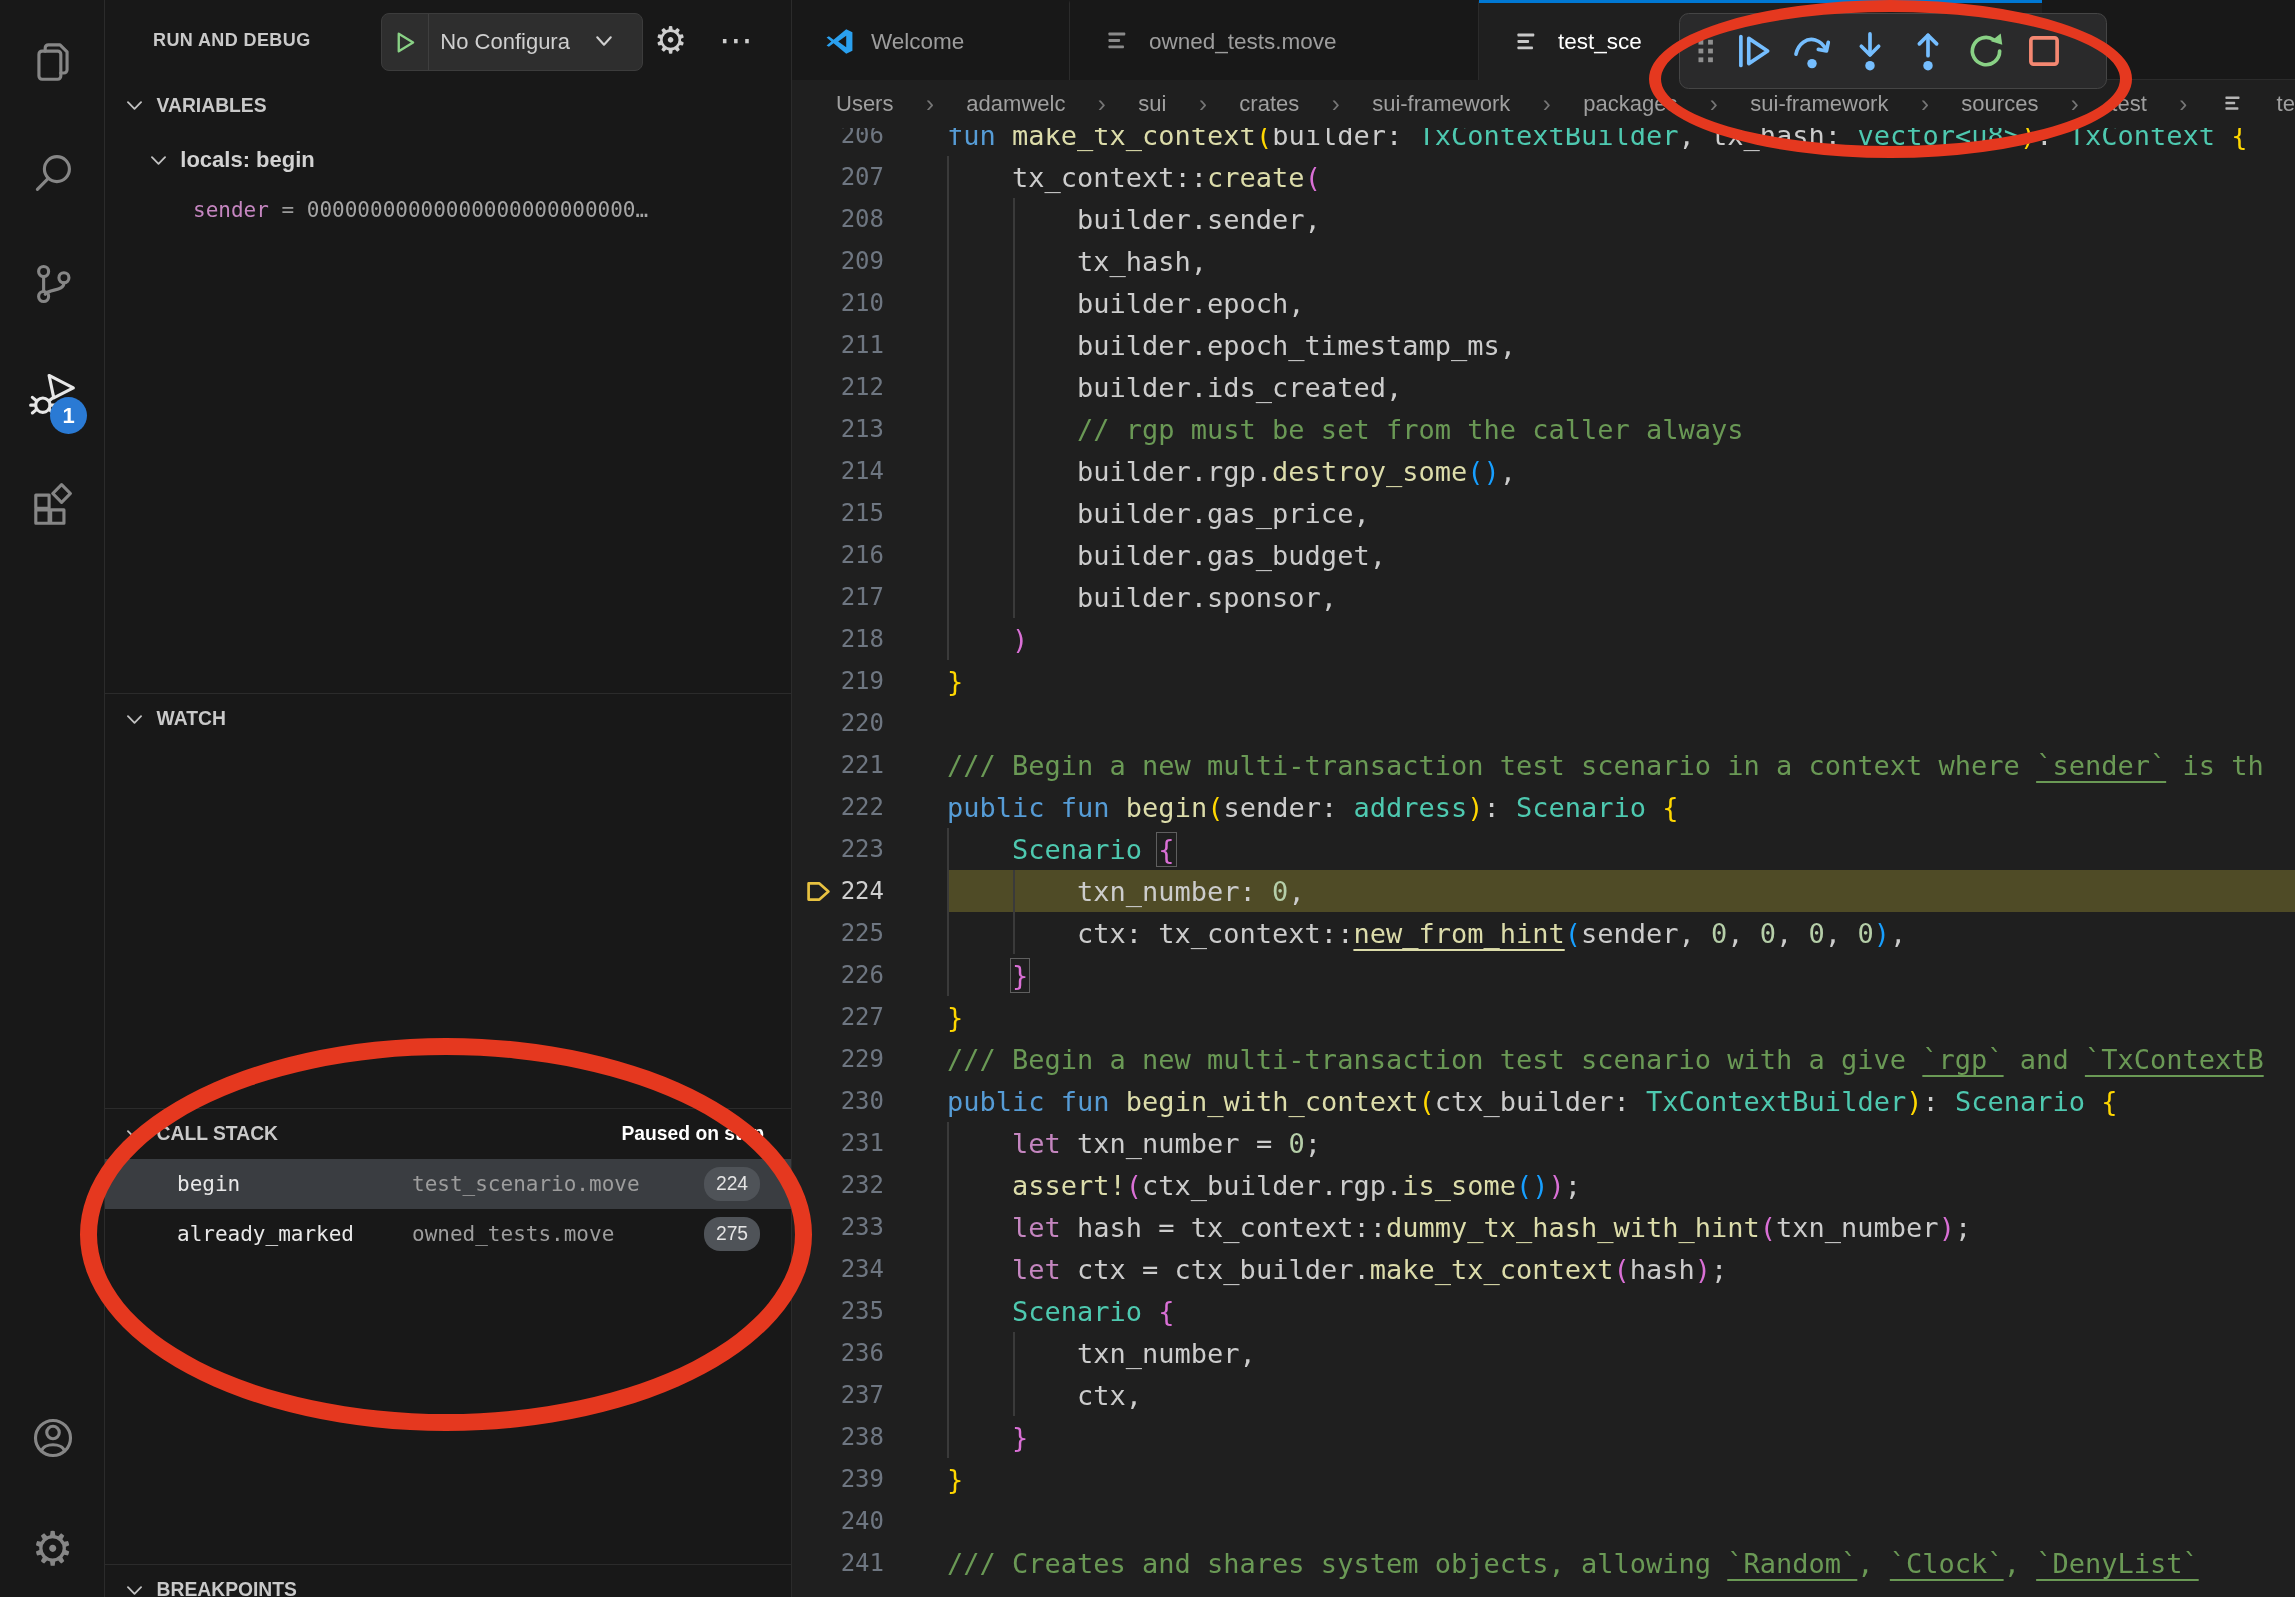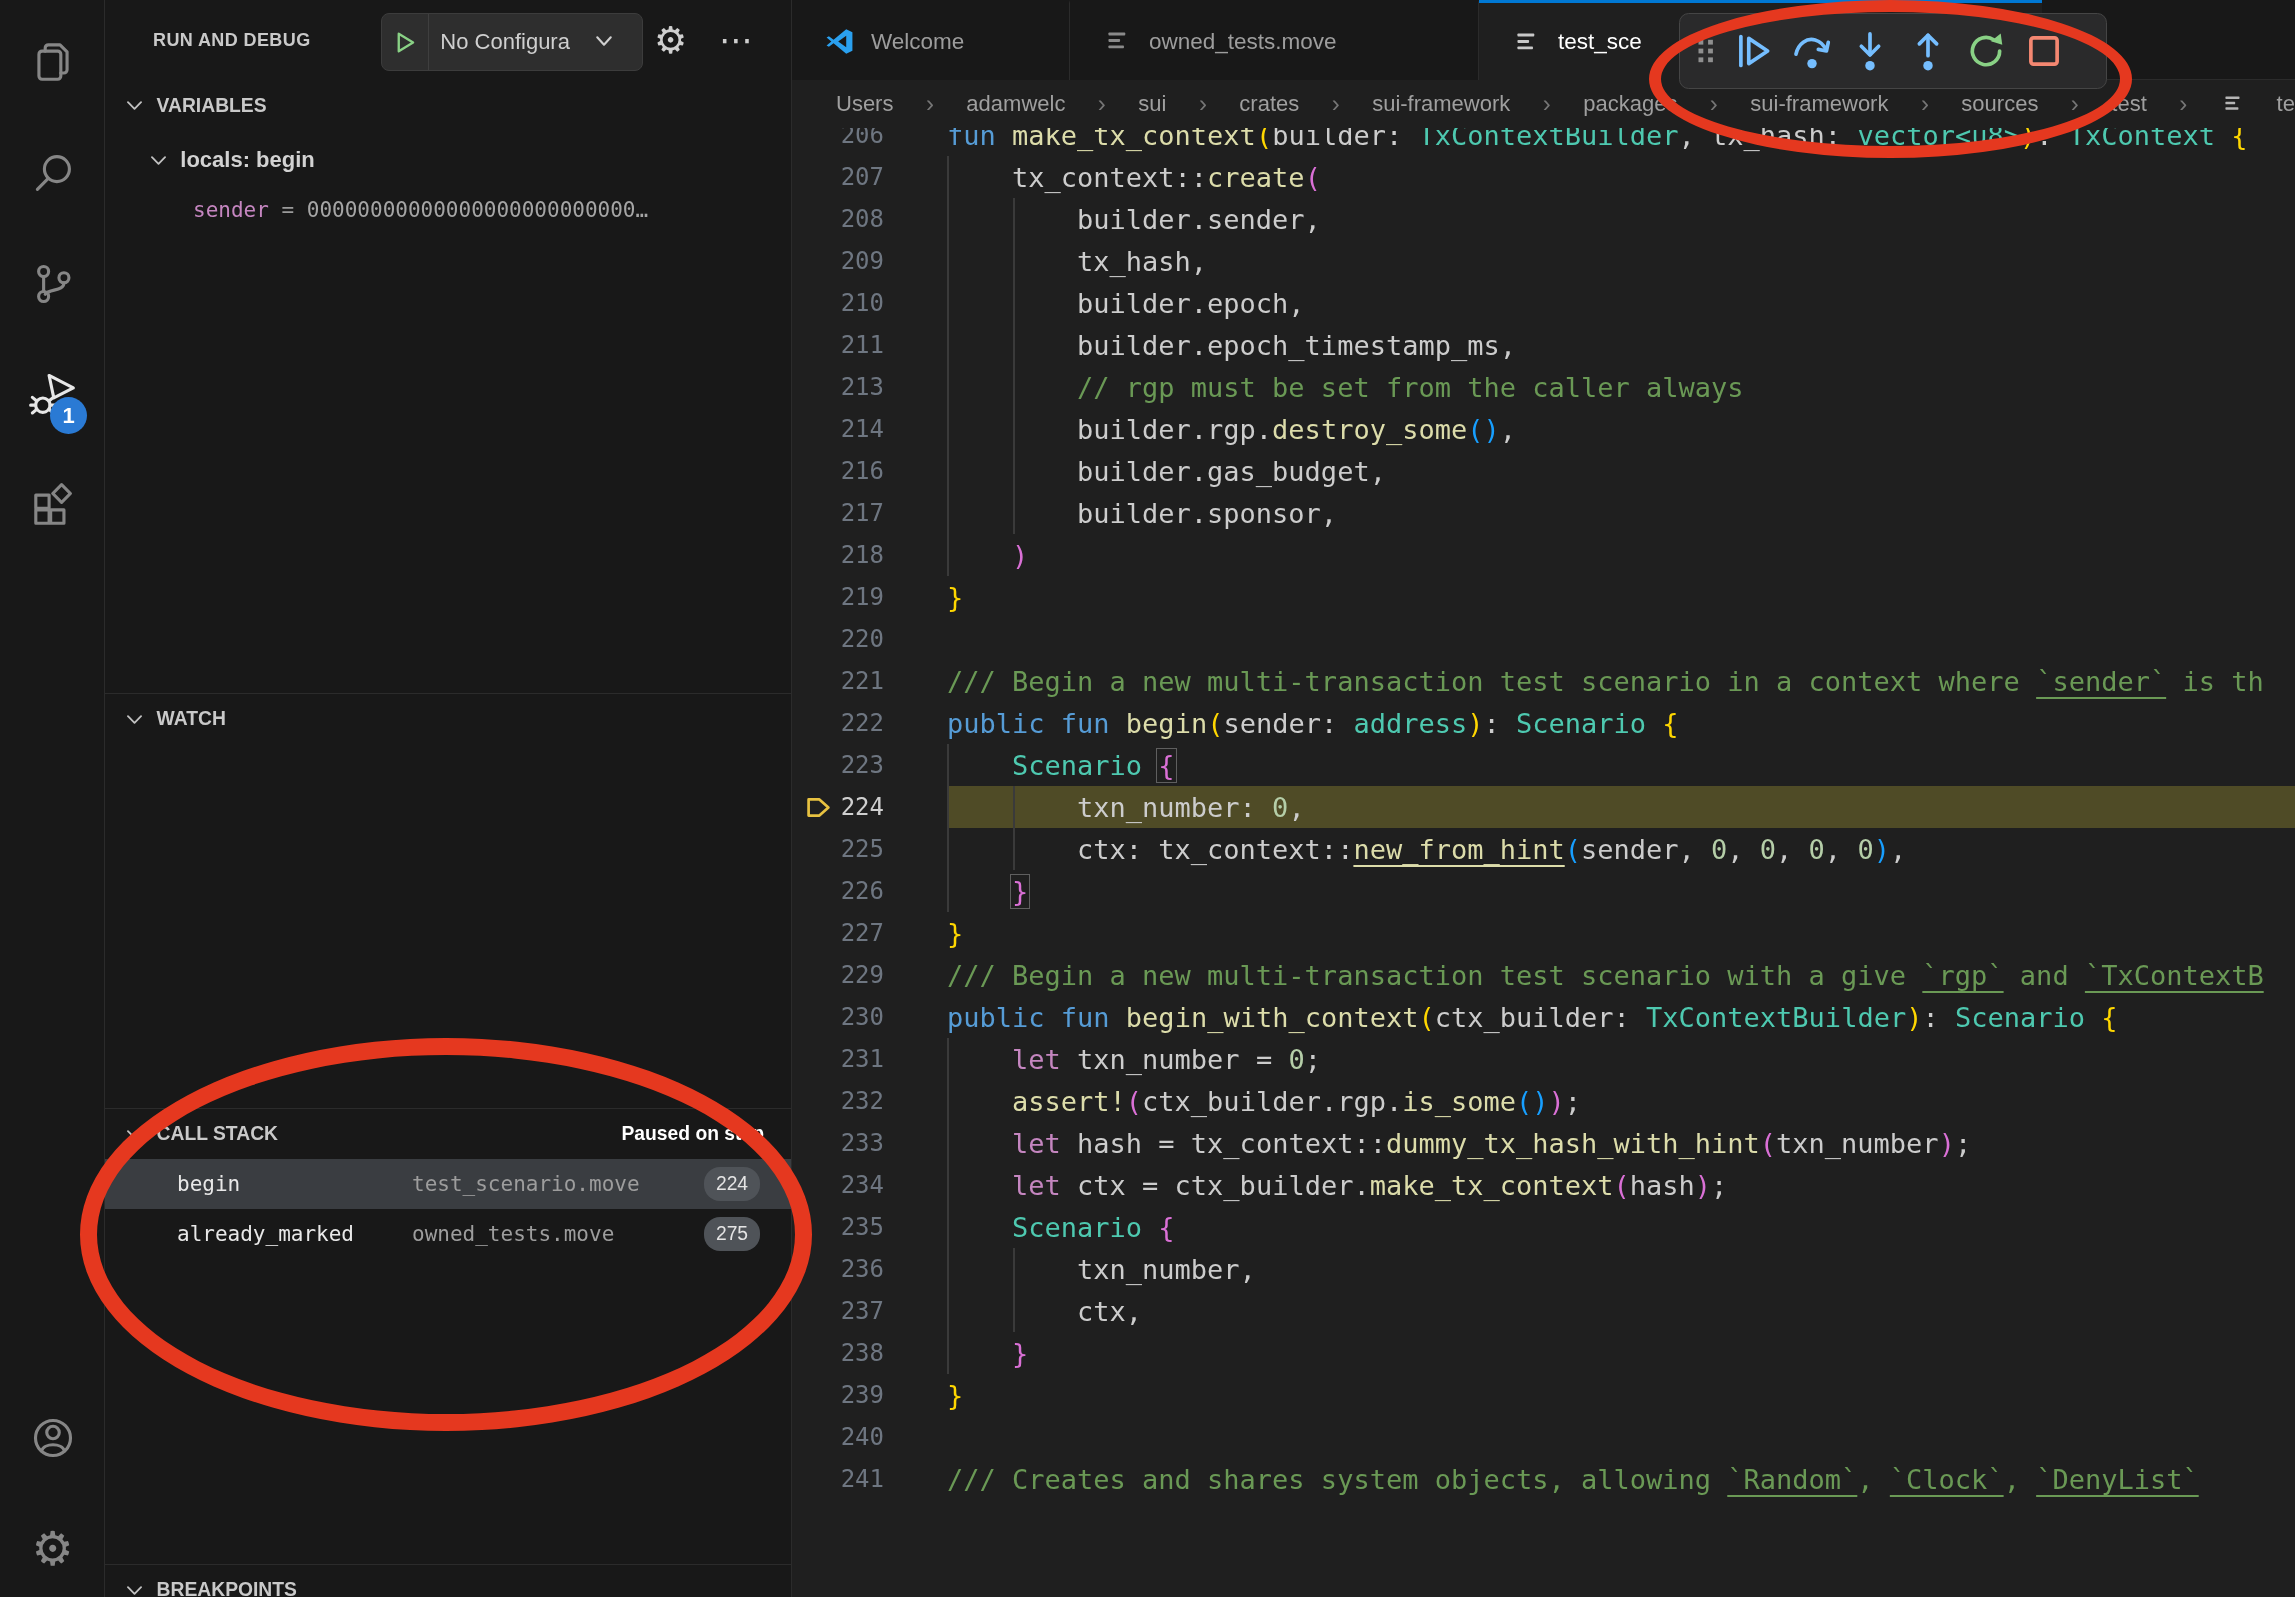--- a/index.html
+++ b/index.html
@@ -328,22 +328,24 @@
         </span>
         <span class="crumb">te</span>
       </div>
     <div id="codewrap">
         <div class="cl"><span class="ln">206</span><span class="ct"><span class="tk kw">fun</span><span class="tk pl"> </span><span class="tk fn">make_tx_context</span><span class="tk b1">(</span><span class="tk pl">builder: </span><span class="tk ty">TxContextBuilder</span><span class="tk pl">, tx_hash: </span><span class="tk ty">vector&lt;u8&gt;</span><span class="tk b1">)</span><span class="tk pl">: </span><span class="tk ty">TxContext</span><span class="tk pl"> </span><span class="tk b1">{</span></span></div>
         <div class="cl"><span class="ln">207</span><span class="ct"><i class="guide" style="left:0px"></i><span class="tk pl">    tx_context::</span><span class="tk fn">create</span><span class="tk b2">(</span></span></div>
         <div class="cl"><span class="ln">208</span><span class="ct"><i class="guide" style="left:0px"></i><i class="guide" style="left:66px"></i><span class="tk pl">        builder.sender,</span></span></div>
         <div class="cl"><span class="ln">209</span><span class="ct"><i class="guide" style="left:0px"></i><i class="guide" style="left:66px"></i><span class="tk pl">        tx_hash,</span></span></div>
         <div class="cl"><span class="ln">210</span><span class="ct"><i class="guide" style="left:0px"></i><i class="guide" style="left:66px"></i><span class="tk pl">        builder.epoch,</span></span></div>
         <div class="cl"><span class="ln">211</span><span class="ct"><i class="guide" style="left:0px"></i><i class="guide" style="left:66px"></i><span class="tk pl">        builder.epoch_timestamp_ms,</span></span></div>
+        <div class="cl"><span class="ln">212</span><span class="ct"><i class="guide" style="left:0px"></i><i class="guide" style="left:66px"></i><span class="tk pl">        builder.ids_created,</span></span></div>
         <div class="cl"><span class="ln">213</span><span class="ct"><i class="guide" style="left:0px"></i><i class="guide" style="left:66px"></i><span class="tk cm">        // rgp must be set from the caller always</span></span></div>
         <div class="cl"><span class="ln">214</span><span class="ct"><i class="guide" style="left:0px"></i><i class="guide" style="left:66px"></i><span class="tk pl">        builder.rgp.</span><span class="tk fn">destroy_some</span><span class="tk b3">()</span><span class="tk pl">,</span></span></div>
+        <div class="cl"><span class="ln">215</span><span class="ct"><i class="guide" style="left:0px"></i><i class="guide" style="left:66px"></i><span class="tk pl">        builder.gas_price,</span></span></div>
         <div class="cl"><span class="ln">216</span><span class="ct"><i class="guide" style="left:0px"></i><i class="guide" style="left:66px"></i><span class="tk pl">        builder.gas_budget,</span></span></div>
         <div class="cl"><span class="ln">217</span><span class="ct"><i class="guide" style="left:0px"></i><i class="guide" style="left:66px"></i><span class="tk pl">        builder.sponsor,</span></span></div>
         <div class="cl"><span class="ln">218</span><span class="ct"><i class="guide" style="left:0px"></i><span class="tk pl">    </span><span class="tk b2">)</span></span></div>
         <div class="cl"><span class="ln">219</span><span class="ct"><span class="tk b1">}</span></span></div>
         <div class="cl"><span class="ln">220</span><span class="ct"></span></div>
         <div class="cl"><span class="ln">221</span><span class="ct"><span class="tk cm">/// Begin a new multi-transaction test scenario in a context where </span><span class="tk cmu">`sender`</span><span class="tk cm"> is th</span></span></div>
         <div class="cl"><span class="ln">222</span><span class="ct"><span class="tk kw">public</span><span class="tk pl"> </span><span class="tk kw">fun</span><span class="tk pl"> </span><span class="tk fn">begin</span><span class="tk b1">(</span><span class="tk pl">sender: </span><span class="tk ty">address</span><span class="tk b1">)</span><span class="tk pl">: </span><span class="tk ty">Scenario</span><span class="tk pl"> </span><span class="tk b1">{</span></span></div>
         <div class="cl"><span class="ln">223</span><span class="ct"><i class="guide" style="left:0px"></i><span class="tk pl">    </span><span class="tk ty">Scenario</span><span class="tk pl"> </span><span class="tk b2m">{</span></span></div>
         <div class="cl cur"><span class="ln"><span class="stepmark"><svg viewBox="0 0 30 30">
                 <polygon points="4,6 16,6 26,15 16,24 4,24" fill="none" stroke="#e8c241" stroke-width="3" stroke-linejoin="round"></polygon>

